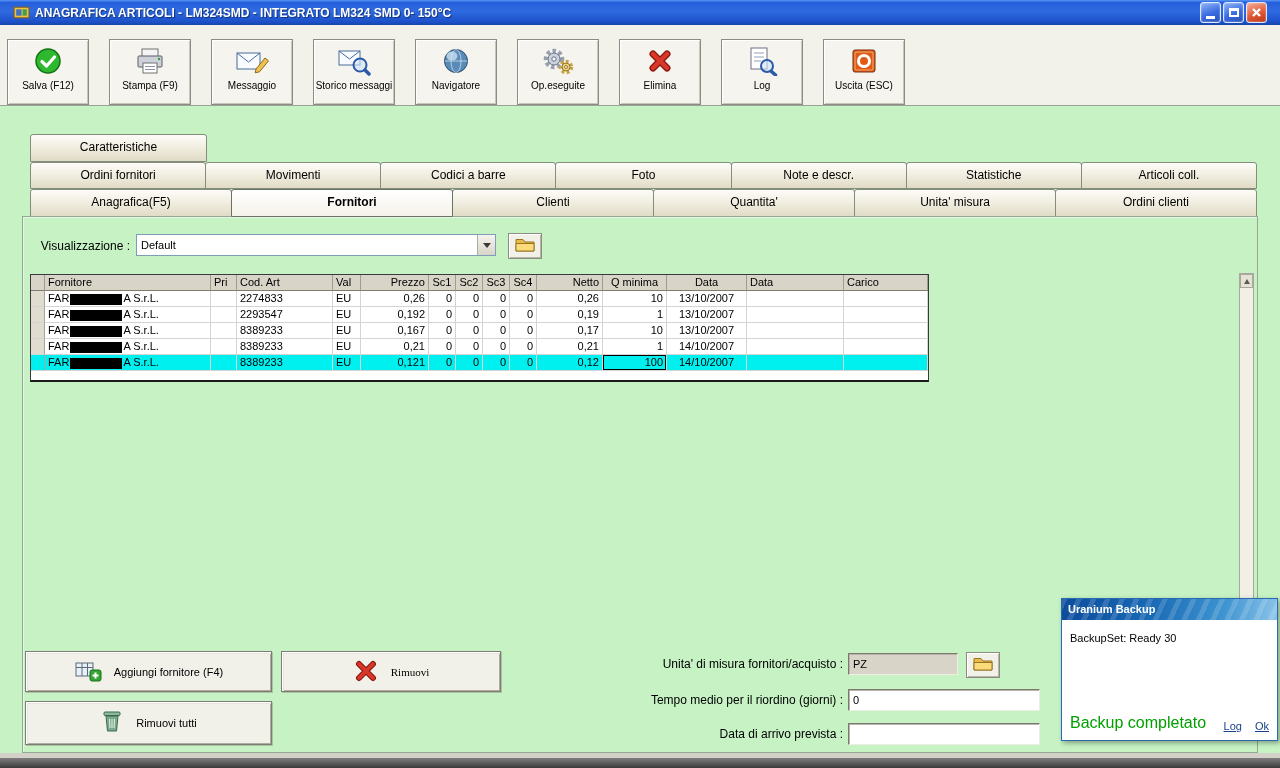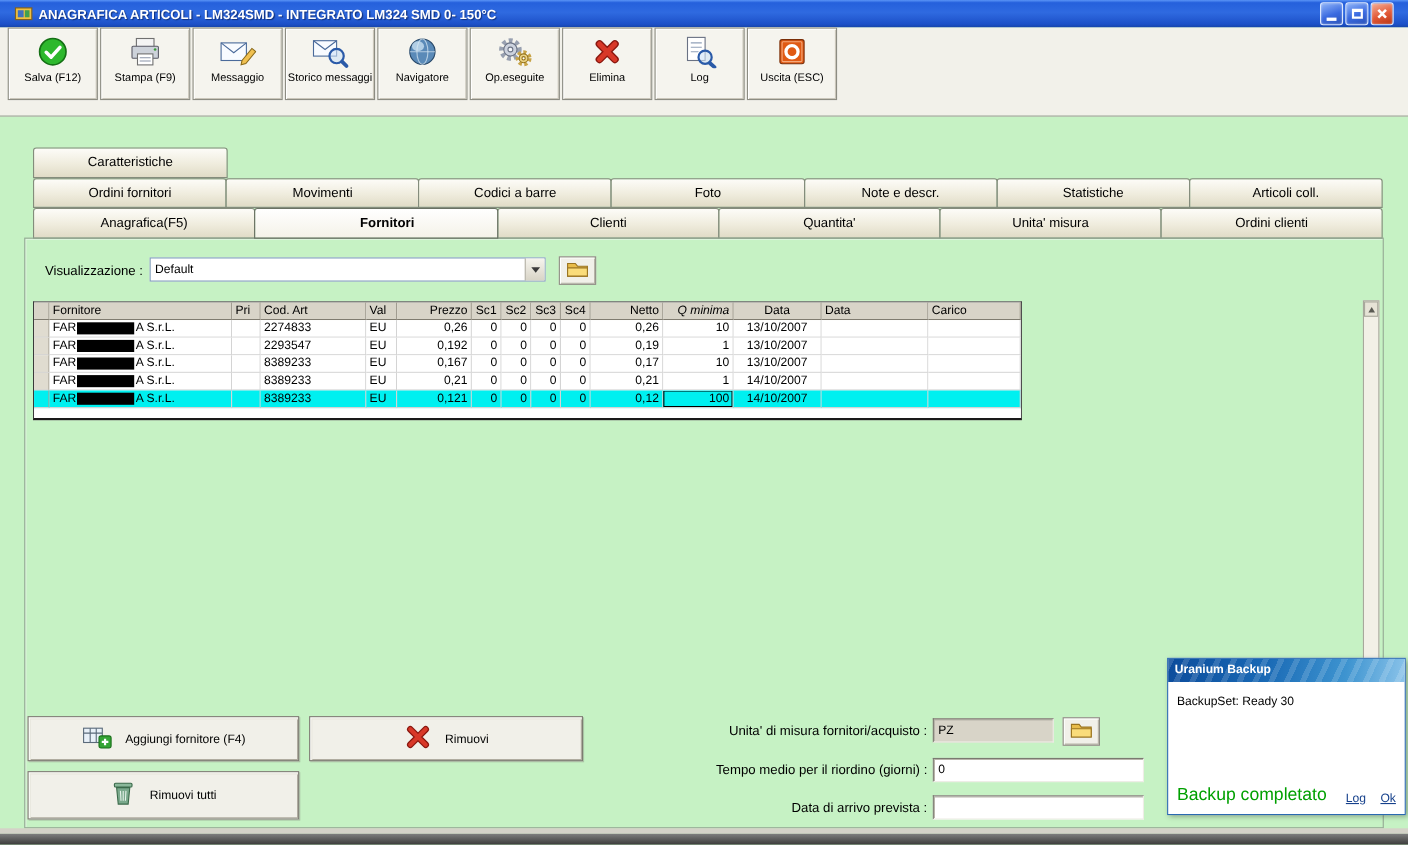--- a/index.html
+++ b/index.html
@@ -15,21 +15,21 @@
   .winbtns { display: flex; gap: 2px; }
   .winbtn { width: 21px; height: 21px; border-radius: 3px; border: 1px solid #dce8ff;
     display: flex; align-items: center; justify-content: center; cursor: pointer;
     background: linear-gradient(160deg,#8fb4f8 0%,#3a6ae0 55%,#2a52b8 100%); box-shadow: inset 0 0 2px rgba(255,255,255,.6); }
   .winbtn.close { background: linear-gradient(160deg,#f4b098 0%,#e25a38 55%,#b83412 100%); }
   .minglyph { width: 9px; height: 3px; background: #fff; margin-top: 9px; }
   .maxglyph { width: 10px; height: 9px; border: 2px solid #fff; border-top-width: 3px; }
 
   
   .toolbar { position: absolute; left: 0; top: 25px; width: 1280px; height: 81px; background: #f2f1ea;
-    border-bottom: 1px solid #9aa494; display: flex; align-items: flex-start; padding-left: 7px; gap: 2px; }
+    border-bottom: 1px solid #9aa494; display: flex; align-items: flex-end; padding-left: 7px; gap: 20px; }
   .tb-btn { width: 82px; height: 66px; background: #f5f4ee; border: 1px solid #8c8c82;
     box-shadow: inset 1px 1px 0 #ffffff, inset -1px -1px 0 #cac6ba;
     display: flex; flex-direction: column; align-items: center; padding-top: 3px; cursor: pointer; }
   .tb-icon { height: 36px; display: flex; align-items: center; justify-content: center; }
   .tb-label { font-size: 10px; line-height: 11px; text-align: center; margin-top: 1px; }
 
   
   .tabrow { position: absolute; display: flex; }
   .tabrow1 { left: 30px; top: 134px; width: 176px; height: 28px; }
   .tabrow2 { left: 30px; top: 162px; width: 1226px; height: 27px; }
@@ -79,21 +79,21 @@
     display: flex; align-items: center; justify-content: center; cursor: pointer; }
   .varrow.up { top: 0; } .varrow.down { bottom: 0; }
   .tri-up { width: 0; height: 0; border-left: 3px solid transparent; border-right: 3px solid transparent; border-bottom: 5px solid #5a5a52; }
   .tri-down { width: 0; height: 0; border-left: 3px solid transparent; border-right: 3px solid transparent; border-top: 5px solid #5a5a52; }
 
   
   .btn3d { position: absolute; background: #f1f0e9; border: 1px solid #7c7c72;
     box-shadow: inset 1px 1px 0 #ffffff, inset 2px 2px 0 #e8e6dc, inset -1px -1px 0 #b0aca0, 1px 1px 0 #aac4a4;
     display: flex; align-items: center; justify-content: center; gap: 12px; font-size: 11px; cursor: pointer; }
   .add-btn { left: 25px; top: 651px; width: 247px; height: 41px; }
-  .remove-btn { left: 281px; top: 651px; width: 249px; height: 41px; }
+  .remove-btn { left: 281px; top: 651px; width: 220px; height: 41px; font-family: Liberation Serif, serif; }
   .remove-all-btn { left: 25px; top: 701px; width: 247px; height: 44px; }
 
   
   .formlabel { position: absolute; width: 300px; text-align: right; font-size: 12px; }
   .l1 { left: 543px; top: 657px; } .l2 { left: 543px; top: 693px; } .l3 { left: 543px; top: 727px; }
   .field { position: absolute; height: 22px; font-size: 11px; line-height: 20px; padding-left: 4px;
     border: 1px solid; border-color: #7a7a70 #eeede6 #eeede6 #7a7a70; box-shadow: inset 1px 1px 0 #b8b4aa; }
   .f1 { left: 848px; top: 653px; width: 110px; background: #d8d4c8; }
   .f2 { left: 848px; top: 689px; width: 192px; background: #fff; }
   .f3 { left: 848px; top: 723px; width: 192px; background: #fff; }
@@ -283,21 +283,21 @@
       <div class="gcell ghead" style="width: 166px; text-align: left;">Fornitore</div>
       <div class="gcell ghead" style="width: 26px; text-align: left;">Pri</div>
       <div class="gcell ghead" style="width: 96px; text-align: left;">Cod. Art</div>
       <div class="gcell ghead" style="width: 28px; text-align: left;">Val</div>
       <div class="gcell ghead" style="width: 68px; text-align: right;">Prezzo</div>
       <div class="gcell ghead" style="width: 27px; text-align: center;">Sc1</div>
       <div class="gcell ghead" style="width: 27px; text-align: center;">Sc2</div>
       <div class="gcell ghead" style="width: 27px; text-align: center;">Sc3</div>
       <div class="gcell ghead" style="width: 27px; text-align: center;">Sc4</div>
       <div class="gcell ghead" style="width: 66px; text-align: right;">Netto</div>
-      <div class="gcell ghead" style="width: 64px; text-align: right; font-style: italic;">Q minima</div>
+      <div class="gcell ghead" style="width: 64px; text-align: center;">Q minima</div>
       <div class="gcell ghead" style="width: 80px; text-align: center;">Data</div>
       <div class="gcell ghead" style="width: 97px; text-align: left;">Data</div>
       <div class="gcell ghead" style="width: 84px; text-align: left;">Carico</div>
     </div>
     <div class="grow">
       <div class="gcell gsel" style="width: 14px; text-align: left;"></div>
       <div class="gcell" style="width: 166px; text-align: left;"><span>FAR</span><span class="redact"></span><span>A S.r.L.</span></div>
       <div class="gcell" style="width: 26px; text-align: left;"></div>
       <div class="gcell" style="width: 96px; text-align: left;">2274833</div>
       <div class="gcell" style="width: 28px; text-align: left;">EU</div>

